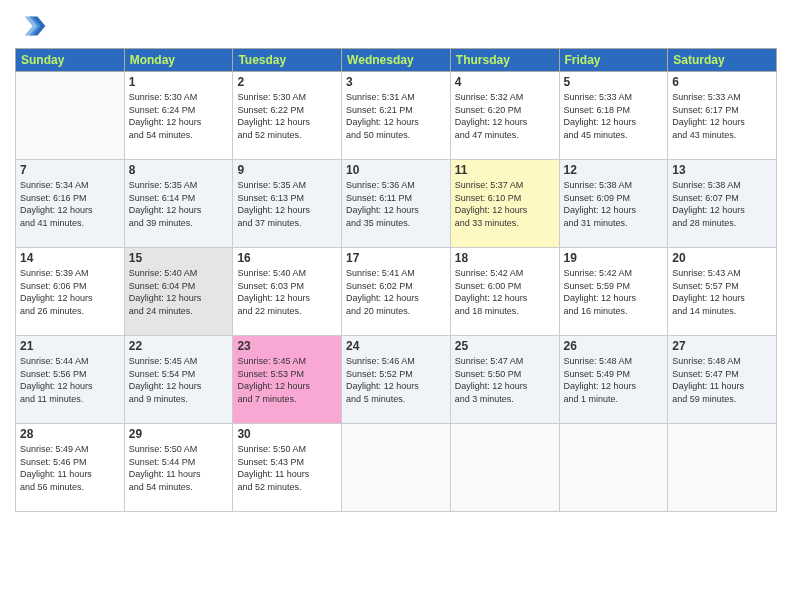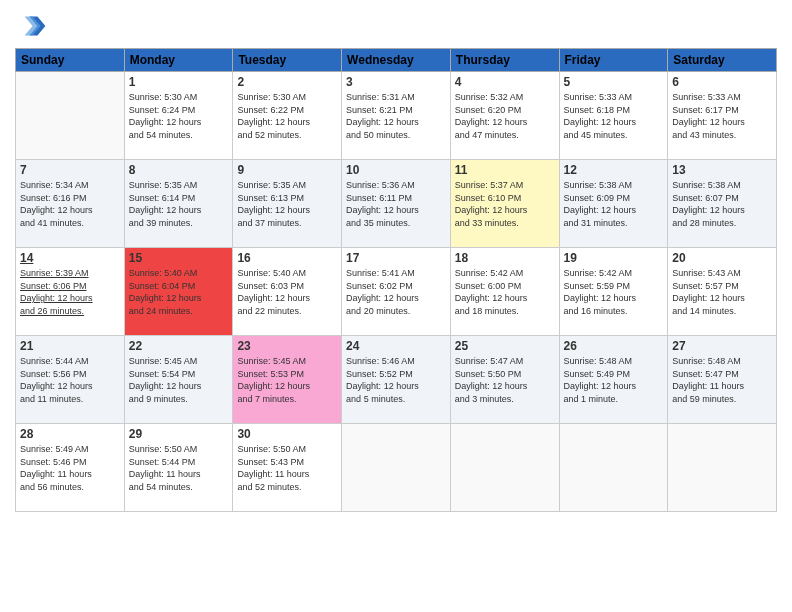--- a/index.html
+++ b/index.html
@@ -49,21 +49,21 @@
       font-size: 13px;
       color: #555;
     }
     table {
       width: 100%;
       border-collapse: collapse;
       table-layout: fixed;
     }
     .day-header {
       background-color: #2a6bbf;
-      color: #000000;
+      color: #bef264;
       text-align: left;
       padding: 4px 5px;
       font-size: 12px;
       font-weight: bold;
       border: 1px solid #aaa;
     }
     td {
       border: 1px solid #ccc;
       vertical-align: top;
       padding: 3px 4px;
@@ -215,28 +215,28 @@
           </td>
           <td style="background: rgb(240, 244, 248);">
             <span class="day-num">13</span>
             <div class="cell-info" style="white-space: pre-line;">Sunrise: 5:38 AM
 Sunset: 6:07 PM
 Daylight: 12 hours
 and 28 minutes.</div>
           </td>
         </tr>
         <tr>
-          <td style="background: rgb(255, 255, 255); text-decoration: underline;">
+          <td style="background: rgb(255, 255, 255);">
             <span class="day-num">14</span>
             <div class="cell-info" style="white-space: pre-line;">Sunrise: 5:39 AM
 Sunset: 6:06 PM
 Daylight: 12 hours
 and 26 minutes.</div>
           </td>
-          <td style="background: #ef4444;">
+          <td style="background: #e5e5e5;">
             <span class="day-num">15</span>
             <div class="cell-info" style="white-space: pre-line;">Sunrise: 5:40 AM
 Sunset: 6:04 PM
 Daylight: 12 hours
 and 24 minutes.</div>
           </td>
           <td style="background: rgb(255, 255, 255);">
             <span class="day-num">16</span>
             <div class="cell-info" style="white-space: pre-line;">Sunrise: 5:40 AM
 Sunset: 6:03 PM

